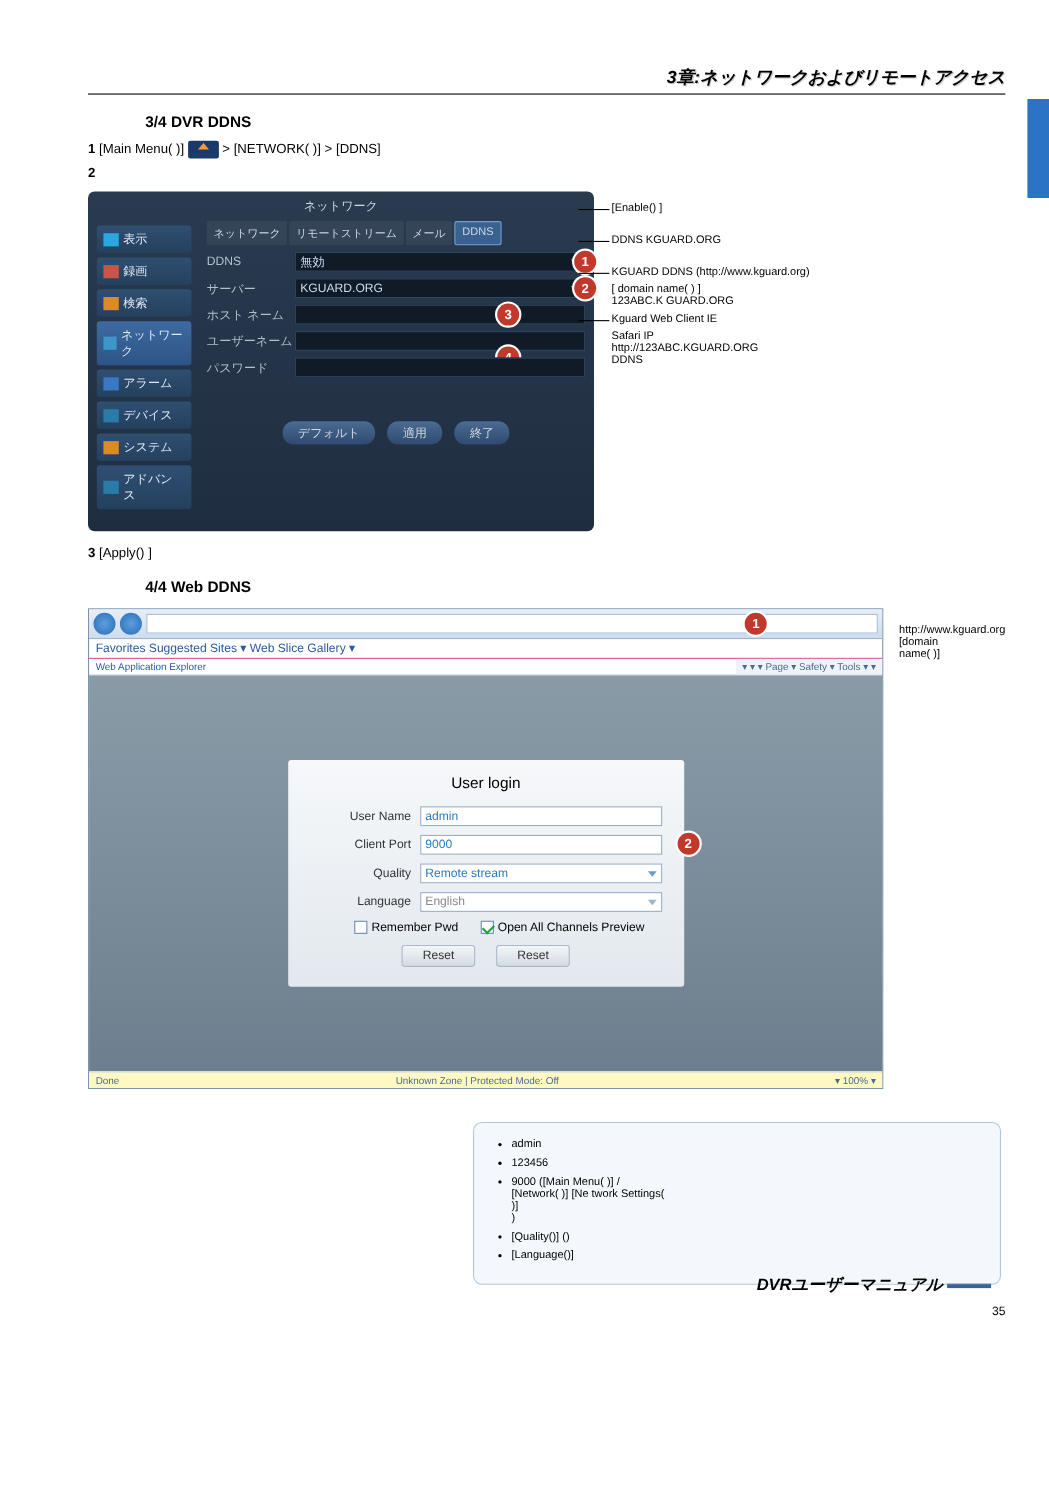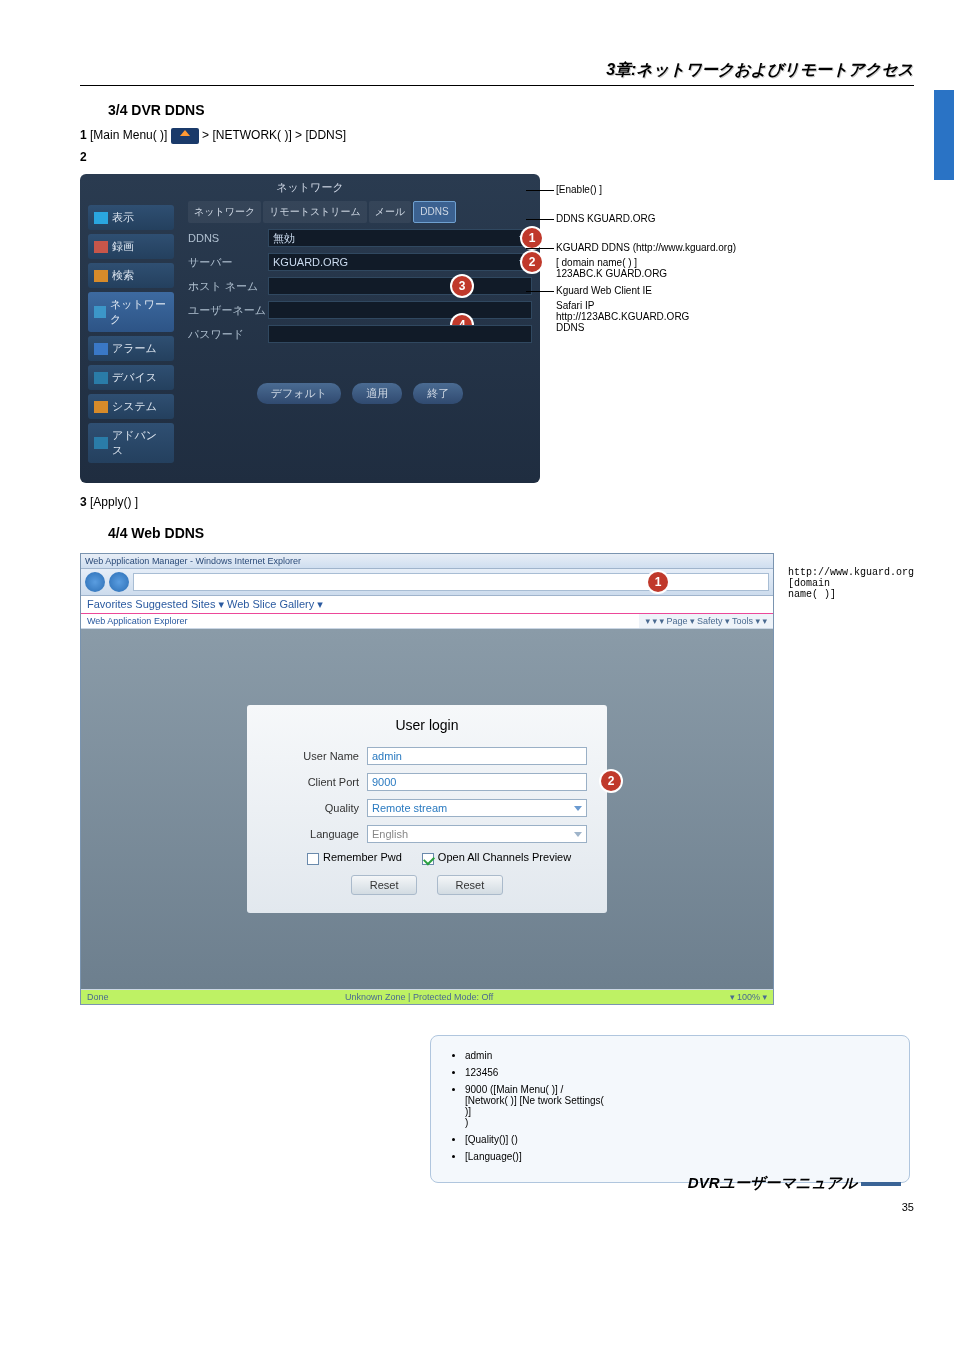--- a/index.html
+++ b/index.html
@@ -1,20 +1,20 @@
 <!DOCTYPE html>
 <html><head>
 <meta charset="utf-8">
 <style>
   * { box-sizing: border-box; margin: 0; padding: 0; }
   body { width: 954px; height: 1350px; background: #fff; font-family: Arial, "MS PGothic", sans-serif; color: #000; position: relative; }
   .page { padding: 60px 40px 40px 80px; position: relative; }
   .chapter-title { text-align: right; font-size: 16px; font-weight: bold; font-style: italic; color: #000; text-shadow: 1px 1px #ccc; border-bottom: 1px solid #000; padding-bottom: 4px; margin-right: 0; }
   .blue-tab { position: absolute; right: 0; top: 90px; width: 20px; height: 90px; background: #2a73c5; }
-  .section-title { font-size: 14px; font-weight: bold; margin: 16px 0 10px 28px; }
+  .section-title { font-size: 14px; font-weight: bold; margin: 16px 0 10px 52px; }
   .step { font-size: 12px; margin: 6px 0 6px 0; }
   .step .num { font-weight: bold; }
   .home-icon { display: inline-block; width: 28px; height: 16px; background: #1a3a6a; vertical-align: middle; position: relative; border-radius: 2px; }
   .home-icon::after { content: ""; position: absolute; left: 9px; top: 2px; width: 0; height: 0; border-left: 5px solid transparent; border-right: 5px solid transparent; border-bottom: 6px solid #ff9933; }
   .screenshot-row { display: flex; align-items: flex-start; margin-top: 10px; gap: 16px; }
   .net-ui { width: 460px; background: linear-gradient(#2a3b50,#1f2d40); border-radius: 6px; position: relative; color: #cfd8e4; font-size: 11px; padding-bottom: 12px; }
   .net-ui .titlebar { text-align: center; font-size: 11px; color: #d0d8e6; padding: 6px 0; }
   .net-ui .body { display: flex; }
   .sidebar { width: 100px; padding: 4px 6px 4px 8px; }
   .sidebar .sbi { background: linear-gradient(#2f4f72,#24405e); margin-bottom: 4px; padding: 5px 6px; border-radius: 3px; font-size: 11px; color: #e0e8f2; display: flex; align-items: center; gap: 4px; }
@@ -49,22 +49,22 @@
   .login-title { text-align:center; font-size:14px; margin-bottom:14px; }
   .lrow { display:flex; align-items:center; margin-bottom:8px; }
   .llabel { width:100px; text-align:right; padding-right:8px; color:#333; }
   .linput { flex:1; background:#fff; border:1px solid #9ab0c6; height:18px; padding:0 4px; font-size:11px; display:flex; align-items:center; color:#2a7ac0; }
   .linput.gray{ color:#888; }
   .lcheck-row { display:flex; gap:20px; margin:8px 0 10px 40px; align-items:center; }
   .cbox { width:12px; height:12px; border:1px solid #6a8aac; display:inline-block; background:#fff; margin-right:4px; vertical-align:middle; position:relative; }
   .cbox.on::after{content:"";position:absolute;left:1px;top:2px;width:8px;height:5px;border-left:2px solid #2aa040;border-bottom:2px solid #2aa040;transform:rotate(-45deg);}
   .lbtn-row { text-align:center; }
   .lbtn { display:inline-block; background:linear-gradient(#f4f6f8,#d2dbe2); border:1px solid #aabacb; padding:3px 18px; border-radius:3px; margin:0 8px; font-size:11px; color:#333; }
-  .ie-status { display:flex; justify-content:space-between; padding:2px 6px; font-size:9px; color:#4a6a90; background:#bef264; border-top:1px solid #cad6e4;}
-  .notes2 { font-size:10px; flex:1; padding-top:14px;font-family:Liberation Mono, monospace; }
+  .ie-status { display:flex; justify-content:space-between; padding:2px 6px; font-size:9px; color:#4a6a90; background:#fef9c3; border-top:1px solid #cad6e4;}
+  .notes2 { font-size:10px; flex:1; padding-top:14px; }
   .note-box { position:relative; margin:30px 0 0 350px; width:480px; border:1px solid #b0c6de; border-radius:8px; background:#f4f8fc; padding:14px 18px; font-size:10px; }
   .note-box ul { list-style: disc; margin-left:16px; }
   .note-box li { margin-bottom:6px; }
   .footer { position:absolute; bottom:30px; right:53px; font-size:15px; font-weight:bold; font-style:italic; }
   .footer .underline { border-bottom:3px solid #3a6496; border-top:1px solid #3a6496; display:inline-block; width:40px; vertical-align:middle; margin-left:4px; }
   .pagenum { position:absolute; bottom:10px; right:40px; font-size:11px; }
 </style>
 </head>
 <body>
 
@@ -183,21 +183,20 @@
 
   <div class="step" style="margin-top:12px;">
     <span class="num">3</span>
     <span> [Apply()        ]</span>
   </div>
 
   <div class="section-title">4/4  Web                  DDNS</div>
 
   <div class="browser-row">
     <div class="browser-ui">
-      <div class="ie-bar">Web Application Manager - Windows Internet Explorer</div>
       <div class="ie-nav">
         <div class="ie-back"></div>
         <div class="ie-fwd"></div>
         <div class="addr">
           <div class="callout" style="right:100px;top:-2px;">1</div>
         </div>
       </div>
       <div class="ie-fav">Favorites     Suggested Sites ▾    Web Slice Gallery ▾</div>
       <div style="display:flex; justify-content:space-between; align-items:center; border-bottom:1px solid #cad6e4;">
         <div class="ie-tab">Web Application Explorer</div>

